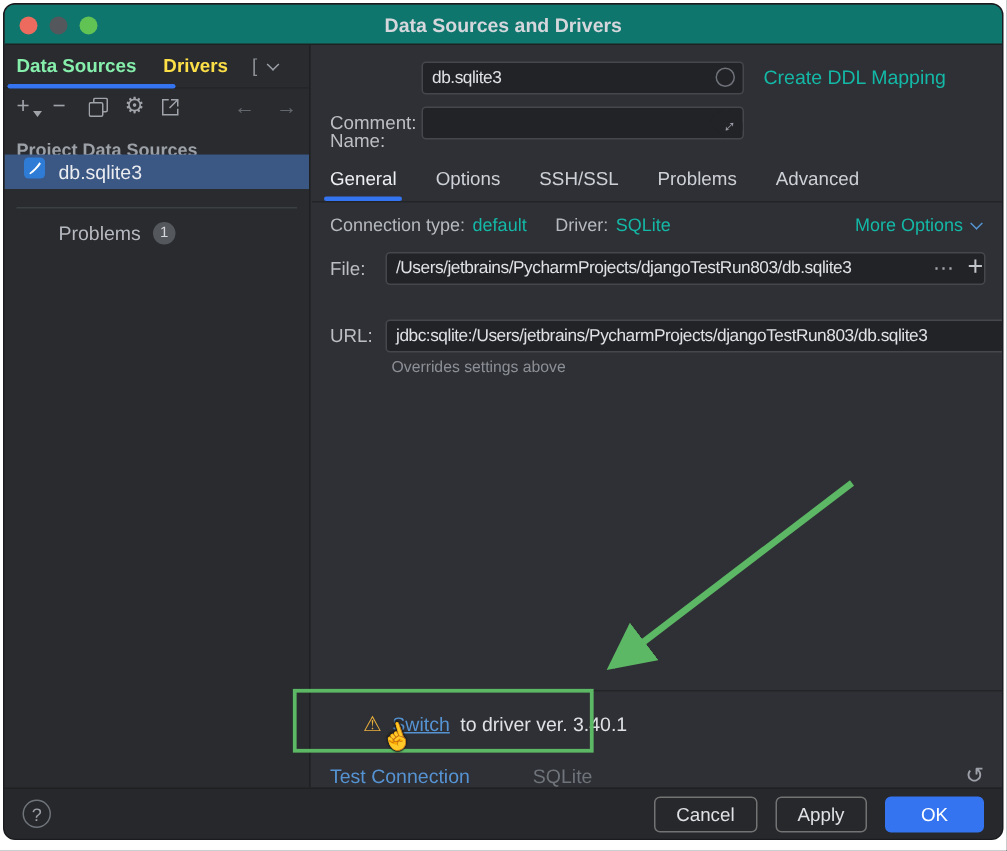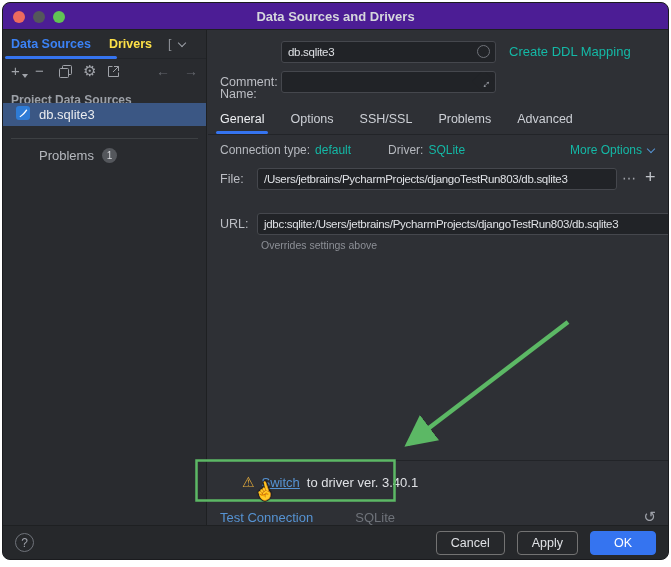--- a/index.html
+++ b/index.html
@@ -1,31 +1,31 @@
 <!DOCTYPE html>
 <html><head>
 <meta charset="utf-8">
 <style>
   * { margin:0; padding:0; box-sizing:border-box; }
   html,body { width:671px; height:567px; background:#ffffff; font-family:"Liberation Sans", sans-serif; overflow:hidden; }
   .window { position:absolute; left:2px; top:2px; width:667px; height:558px; background:#2E3035;
             border:1px solid #1A1B1E; border-radius:8px; overflow:hidden; }
 
   
-  .titlebar { position:absolute; left:0; top:0; right:0; height:27px; background:#4c1d95;
+  .titlebar { position:absolute; left:0; top:0; right:0; height:27px; background:#0f766e;
               border-bottom:1px solid #1E2022; display:flex; align-items:center; justify-content:center; }
   .title { font-size:13px; font-weight:bold; color:#D5D7DC; }
   .lights { position:absolute; left:10px; top:0; height:27px; display:flex; align-items:center; gap:8px; }
   .light { width:12px; height:12px; border-radius:50%; }
   .light.red { background:#EC6A5E; } .light.gray { background:#54575B; } .light.green { background:#61C354; }
 
   
   .sidebar { position:absolute; left:0; top:27px; width:204px; bottom:34px; background:#292B2F; border-right:1px solid #1E2022; }
   .side-tabs { position:relative; height:29px; border-bottom:1px solid #232529; display:flex; align-items:center; }
-  .side-tab { font-size:12.5px; font-weight:bold; color:#3b82f6; margin-left:8px; }
+  .side-tab { font-size:12.5px; font-weight:bold; color:#86efac; margin-left:8px; }
   .side-tab.dim { color:#fde047; margin-left:18px; }
   .side-tab.trunc { color:#8E9197; font-weight:normal; margin-left:16px; }
   .tab-underline { position:absolute; left:2px; bottom:-1px; width:112px; height:3px; background:#3574F0; border-radius:2px; }
   .chev { display:inline-block; width:6px; height:6px; border-right:1.6px solid #9DA0A8; border-bottom:1.6px solid #9DA0A8;
           transform:rotate(45deg); margin-left:8px; margin-top:-3px; }
   .side-toolbar { height:24px; display:flex; align-items:center; padding-left:8px; }
   .tool { width:24px; color:#A0A3A9; font-size:15px; line-height:14px; text-align:left; position:relative; cursor:default; }
   .tool svg { display:block; }
   .plus-caret { position:absolute; left:11px; top:10px; width:0; height:0; border-left:3px solid transparent; border-right:3px solid transparent; border-top:4px solid #A0A3A9; }
   .nav-arrows { margin-left:auto; margin-right:8px; display:flex; gap:14px; color:#64676D; font-size:14px; }
@@ -161,30 +161,30 @@
       <span class="ftab">Options</span>
       <span class="ftab">SSH/SSL</span>
       <span class="ftab">Problems</span>
       <span class="ftab">Advanced</span>
     </div>
     <div class="hsep" style="top:104px;"></div>
 
     <div class="conn-row">
       <span>Connection type:</span>
       <span class="link" style="font-size:12px;">default</span>
-      <span style="margin-left:32px;">Driver:</span>
+      <span style="margin-left:14px;">Driver:</span>
       <span class="link" style="font-size:12px;">SQLite</span>
       <span class="more-opts link">
         <span>More Options</span>
           <span class="chev"></span>
       </span>
     </div>
 
     <div class="row-label" style="left:12px; top:142px;">File:</div>
-    <div class="field" style="left:49px; top:138px; width:360px;">
+    <div class="field" style="left:49px; top:138px; width:400px;">
       <span>/Users/jetbrains/PycharmProjects/djangoTestRun803/db.sqlite3</span>
     </div>
     <span class="mini-btn" style="left:414px; top:140px;">⋯</span>
     <span class="mini-btn" style="left:437px; top:137px; font-size:18px; color:#C2C5CA;">+</span>
 
     <div class="row-label" style="left:12px; top:187px;">URL:</div>
     <div class="field" style="left:49px; top:183px; width:442px;">
       <span>jdbc:sqlite:/Users/jetbrains/PycharmProjects/djangoTestRun803/db.sqlite3</span>
       <span class="expand">↔</span>
     </div>

